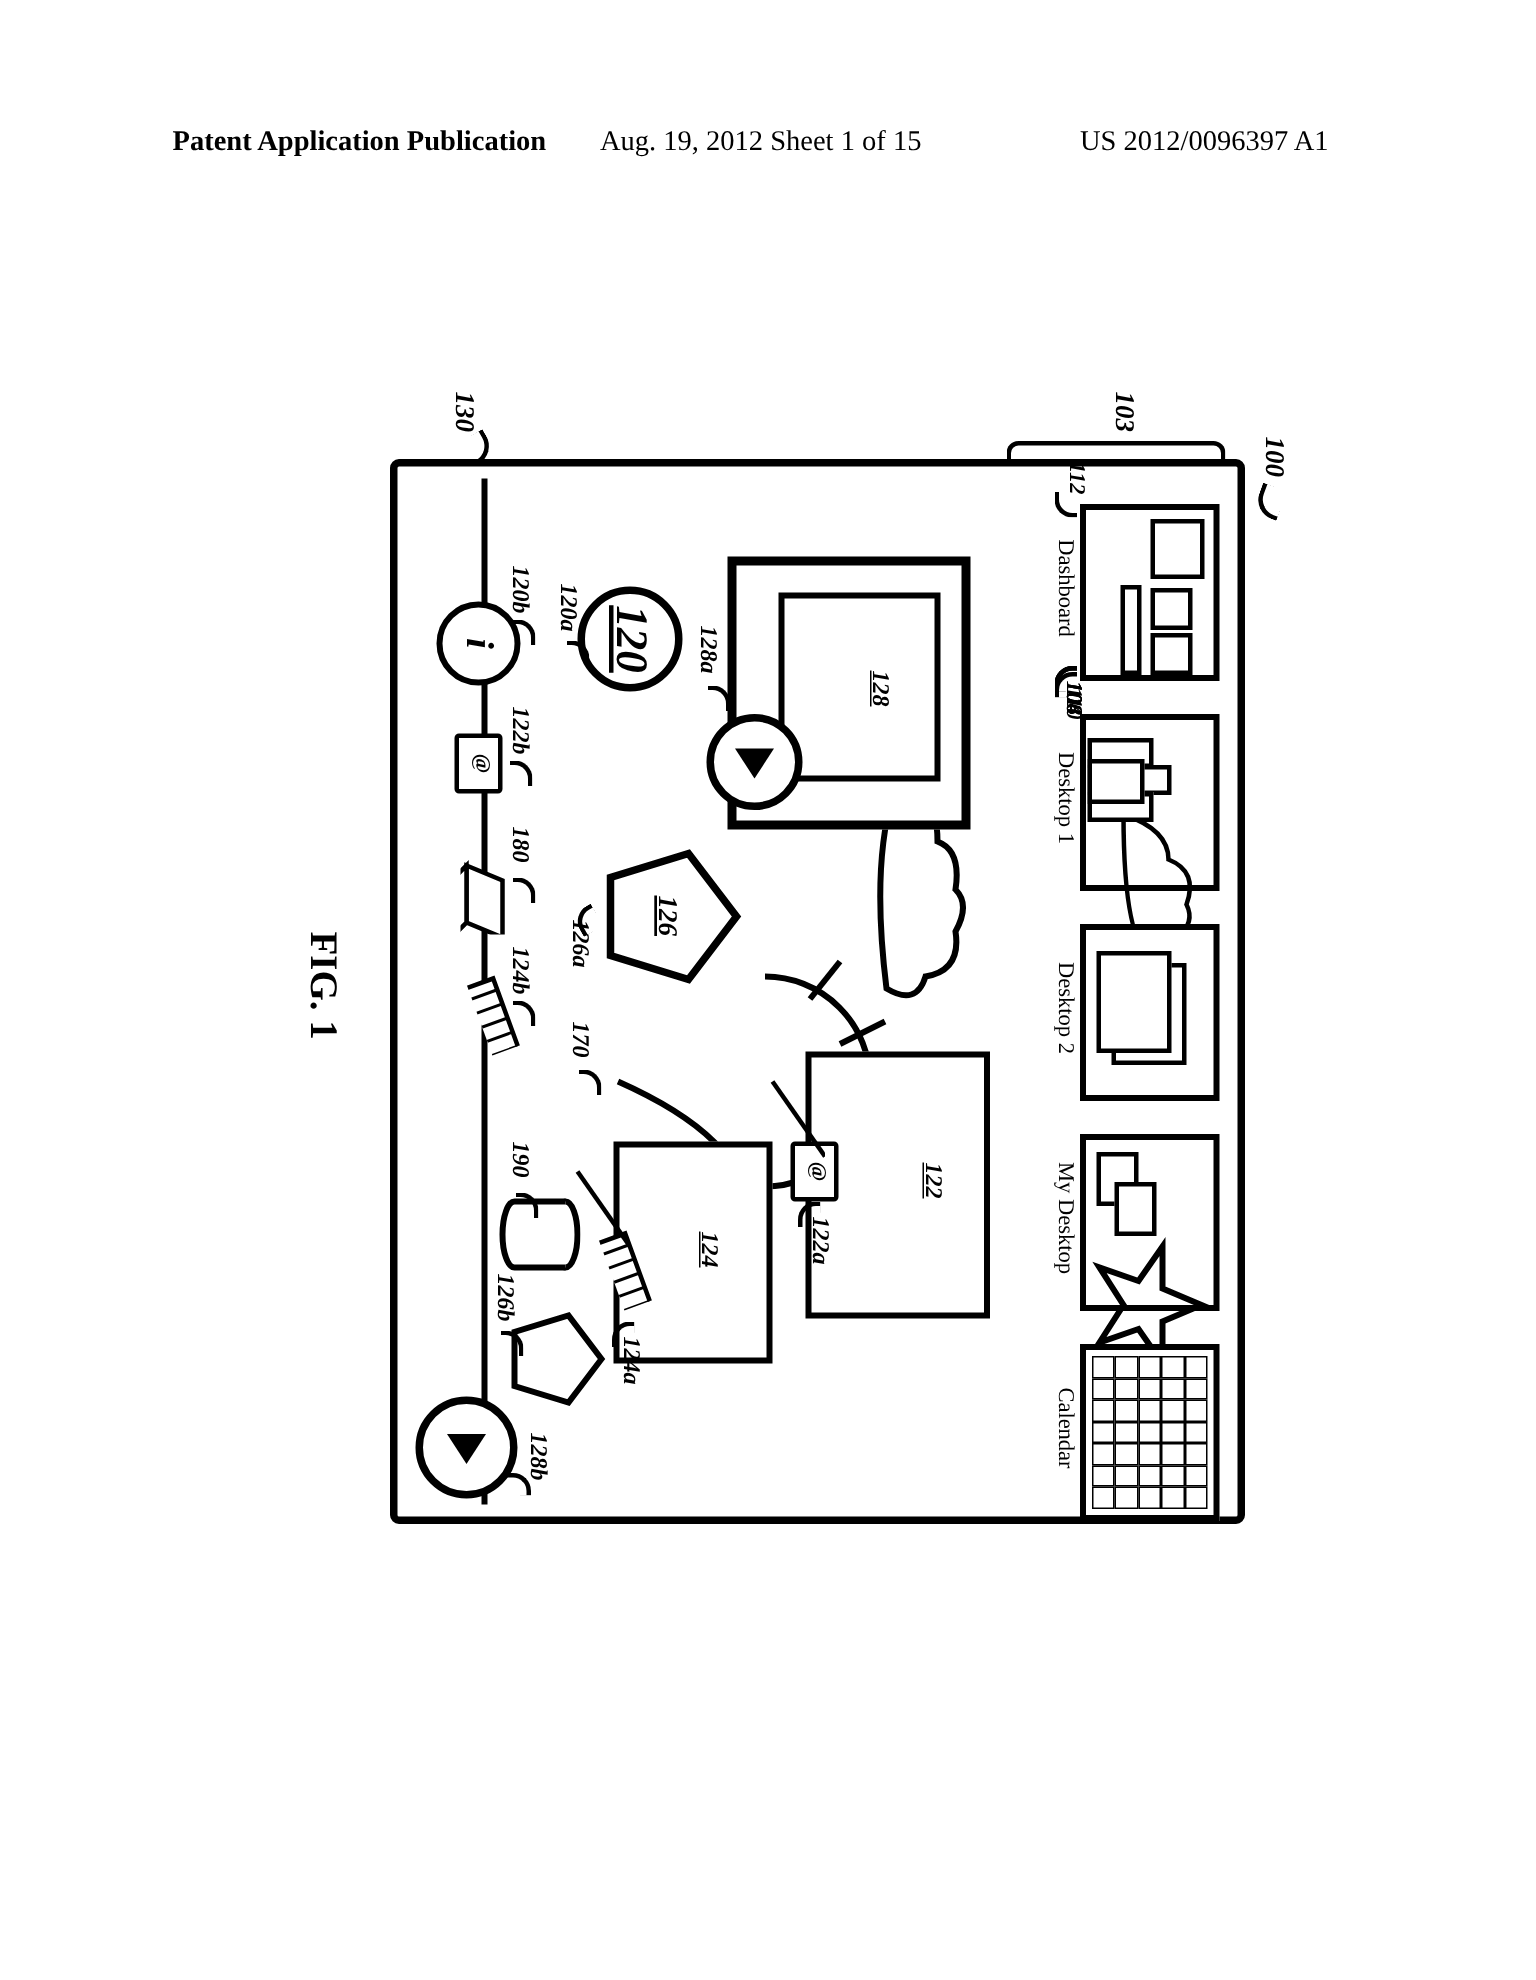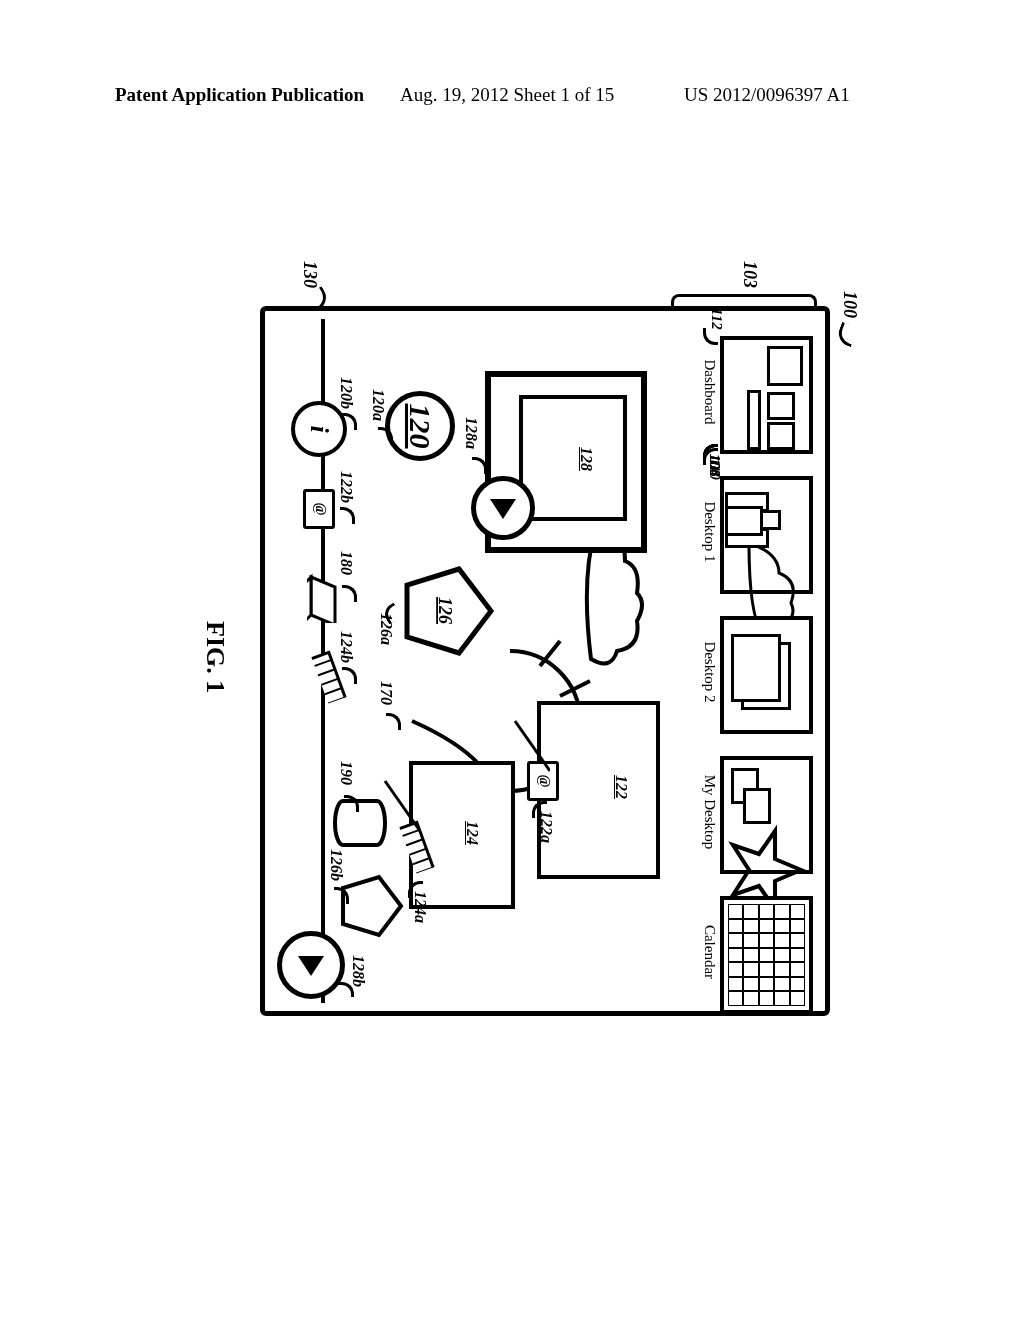--- a/index.html
+++ b/index.html
@@ -28,21 +28,21 @@
     position: absolute;
     left: 115px;
     font-weight: bold;
   }
   .header .center {
     position: absolute;
     left: 400px;
   }
   .header .right {
     position: absolute;
-    left: 684px;
+    left: 720px;
   }
   .figure-area {
     position: absolute;
     top: 220px;
     left: 140px;
     width: 730px;
     height: 820px;
   }
   .rotated {
     position: absolute;

